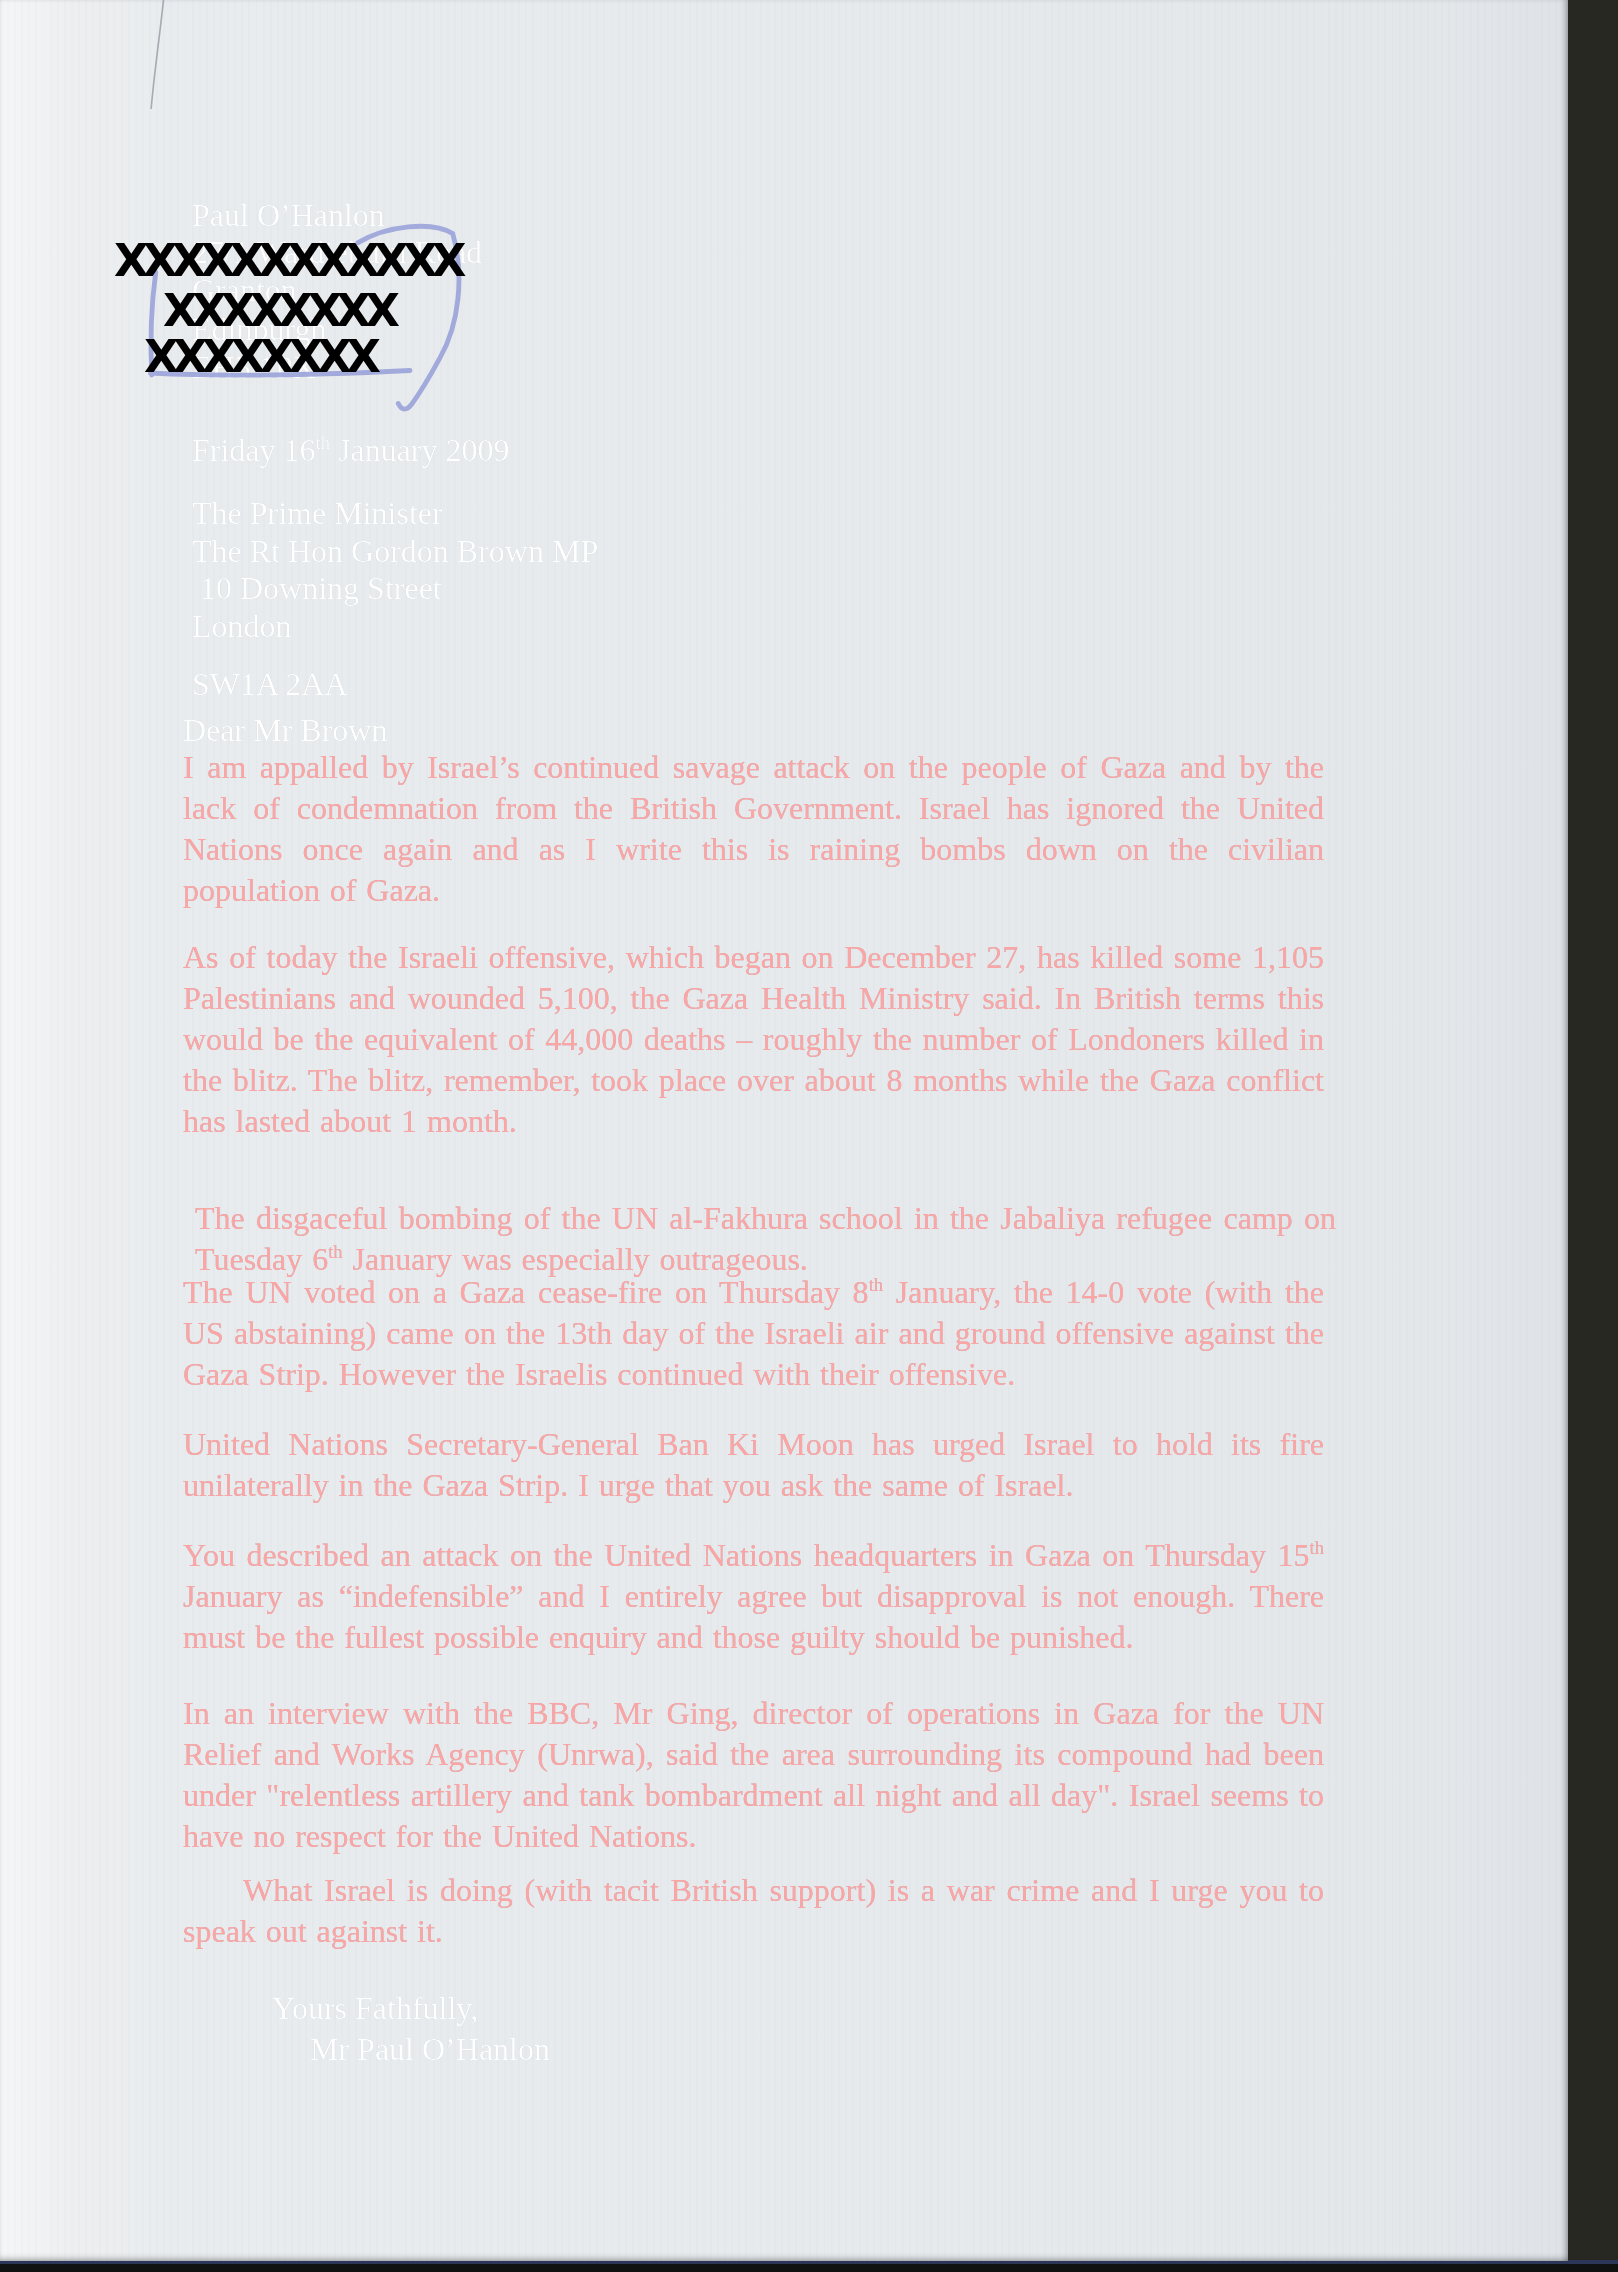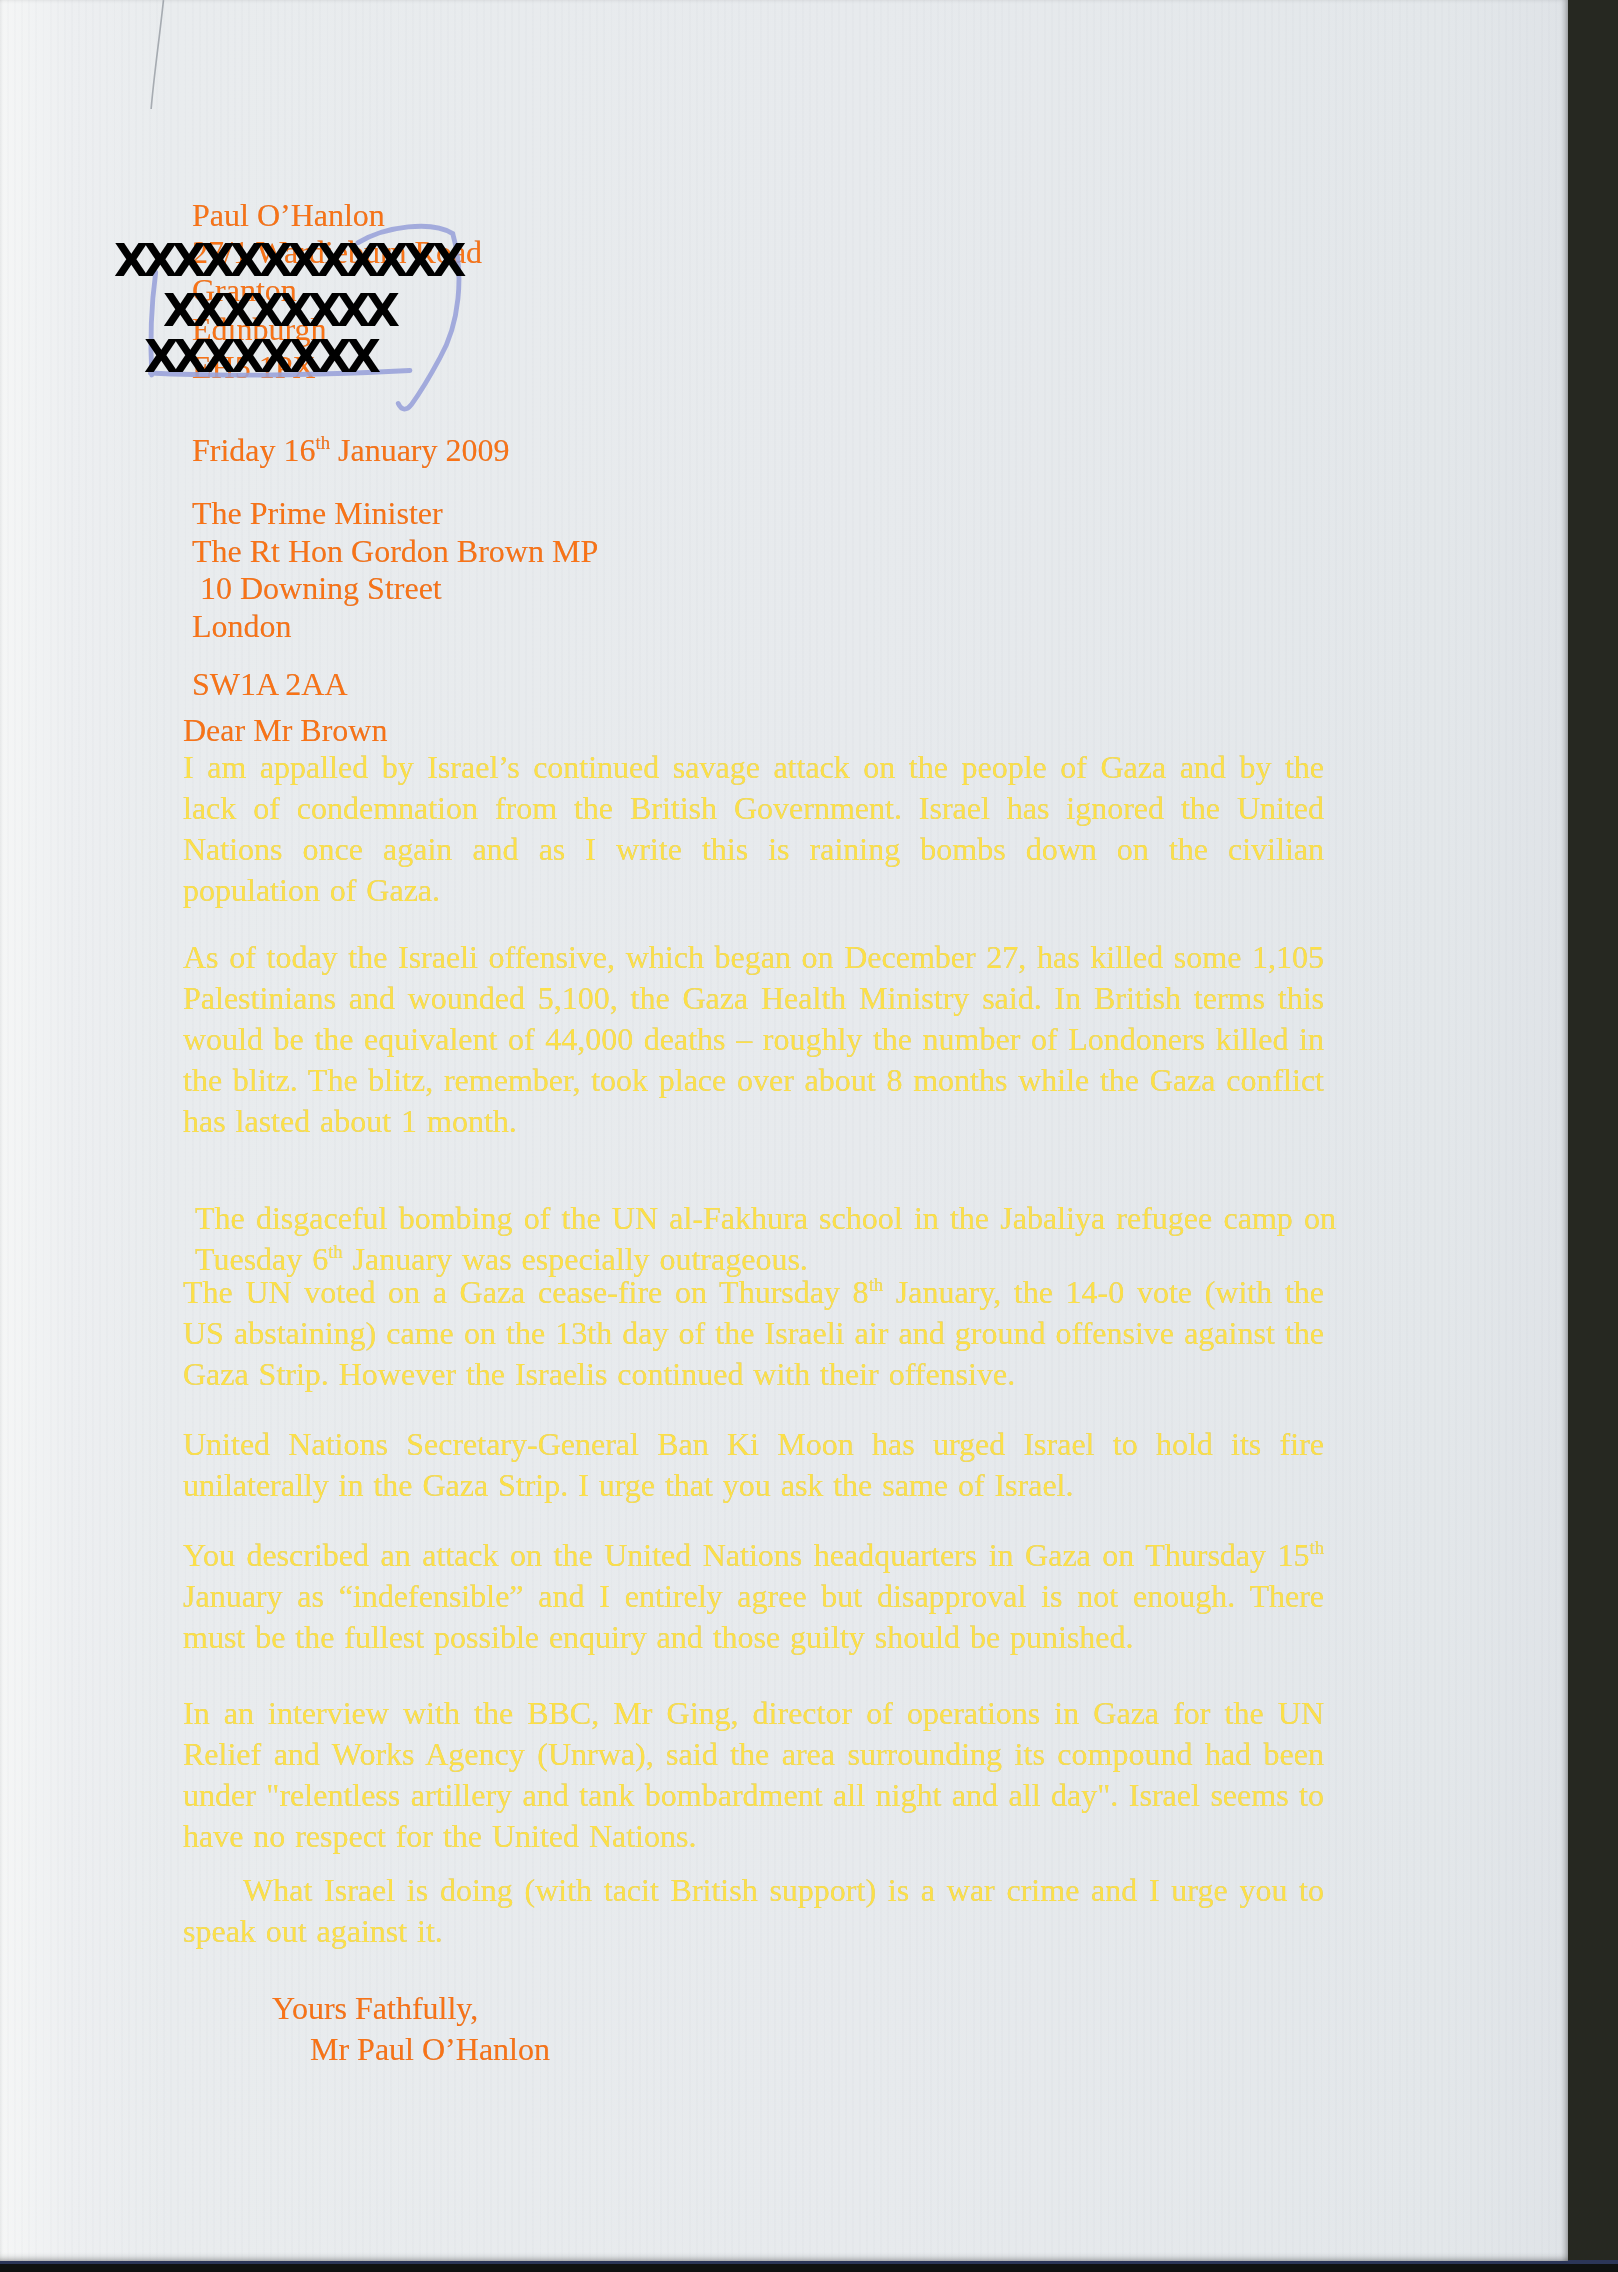--- a/index.html
+++ b/index.html
@@ -12,27 +12,27 @@
   .bottom-blue-line{position:absolute;left:0;top:2260px;width:1619px;height:4.5px;background:#2b3658;}
   .paper{
     position:absolute;left:0;top:0;width:1568px;height:2261px;
     background:linear-gradient(90deg,#f5f6f6 0px,#edeff1 71px,#e9ecee 169px,#e7eaed 55%,#e3e7ea 92%,#dfe3e7 100%);
     box-shadow:inset -5.2px 0 6.5px -3.2px rgba(0,0,0,.35), inset 0 -5.2px 6.5px -3.2px rgba(0,0,0,.3);
   }
   .paper::after{ 
     content:"";position:absolute;inset:0;
     background:repeating-linear-gradient(90deg,rgba(120,130,145,.028) 0 1.9px,rgba(255,255,255,0) 1.9px 7.1px);
   }
-  .txt{position:absolute;color:#f97316;text-shadow:0 0 0.6px rgba(70,80,100,.35);}
+  .txt{position:absolute;color:#ffffff;text-shadow:0 0 0.6px rgba(70,80,100,.35);}
   .addr{font-size:32px;line-height:38px;white-space:nowrap;}
   .para{
     position:absolute;left:183px;width:1141px;
     font-size:32px;line-height:41px;word-spacing:1.9px;
     text-align:justify;text-align-last:left;
-    color:#fde047;text-shadow:0 0 0.6px rgba(70,80,100,.35);
+    color:#fca5a5;text-shadow:0 0 0.6px rgba(70,80,100,.35);
   }
   .para sup, .sup{font-size:58%;line-height:0;vertical-align:super;}
   #para-7{text-indent:60px;}
   .xrow{
     position:absolute;font-family:"DejaVu Sans", sans-serif;font-weight:bold;
     font-size:45px;line-height:45px;letter-spacing:-5.8px;color:#000;
     transform:scaleY(.97);transform-origin:left top;white-space:nowrap;
   }
   .pen{position:absolute;left:0;top:0;pointer-events:none;}
 </style>

